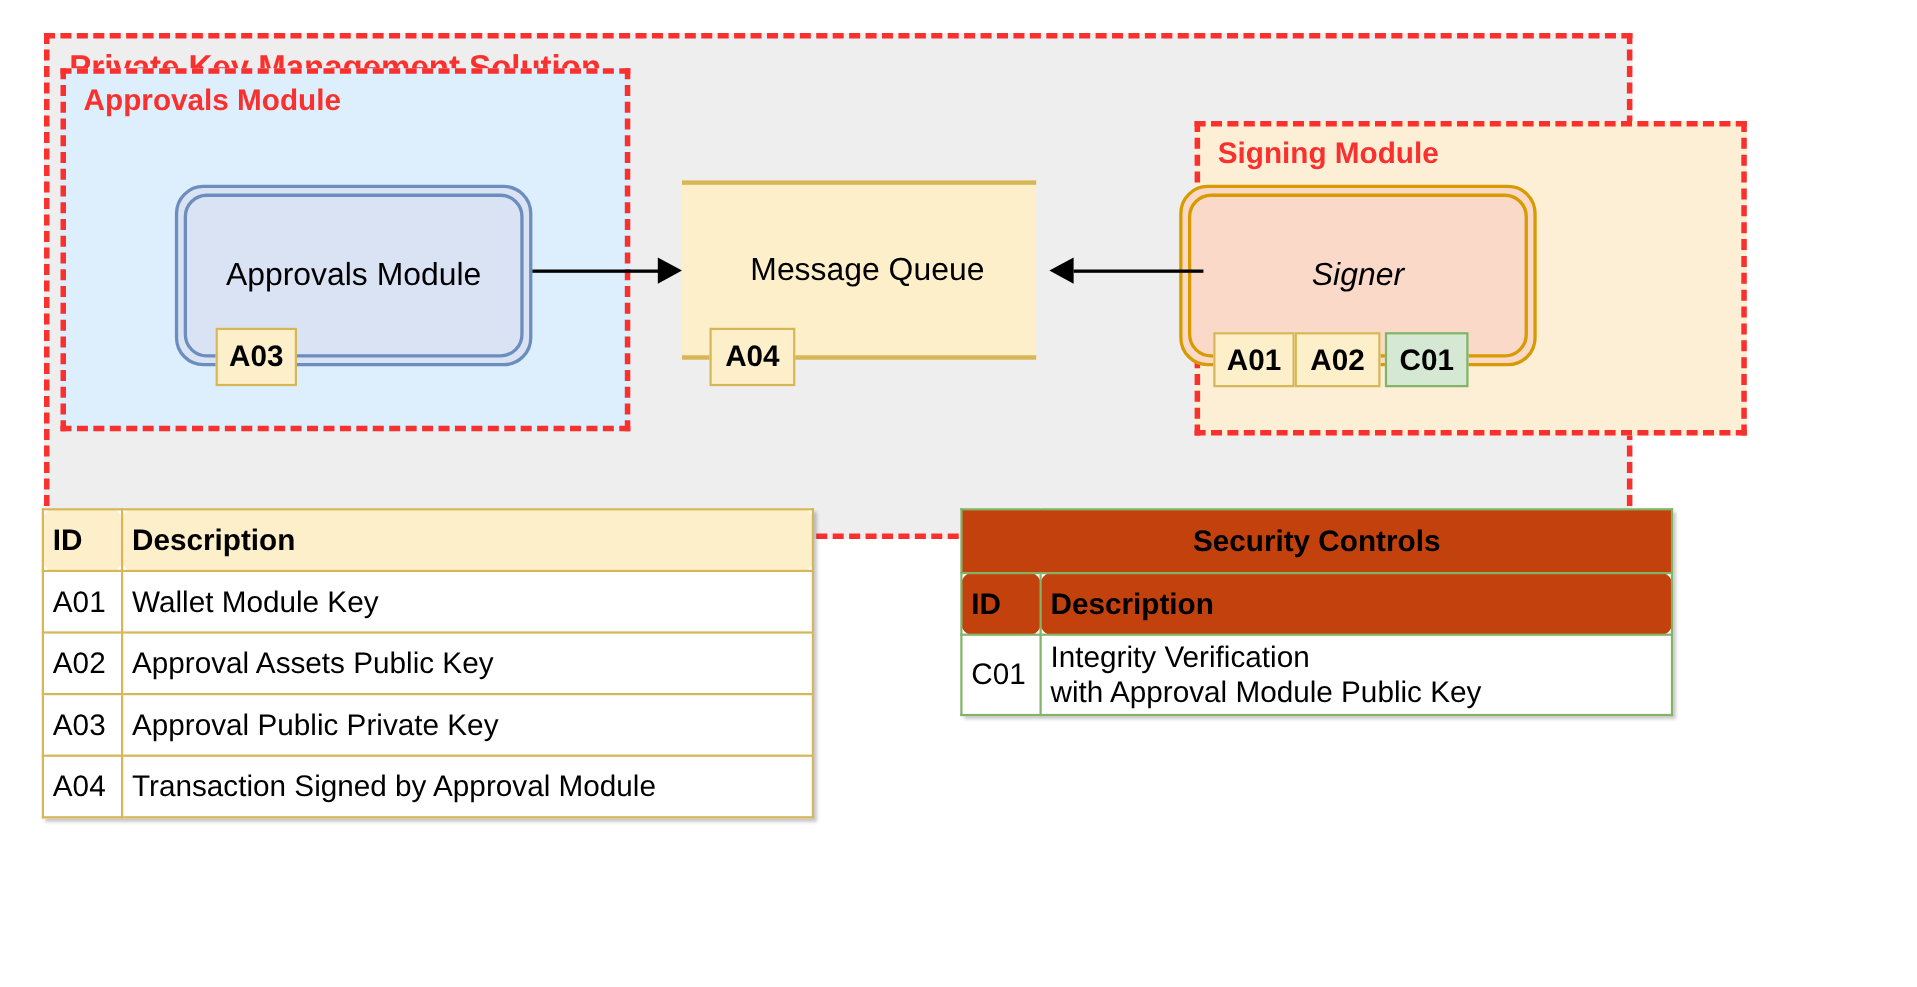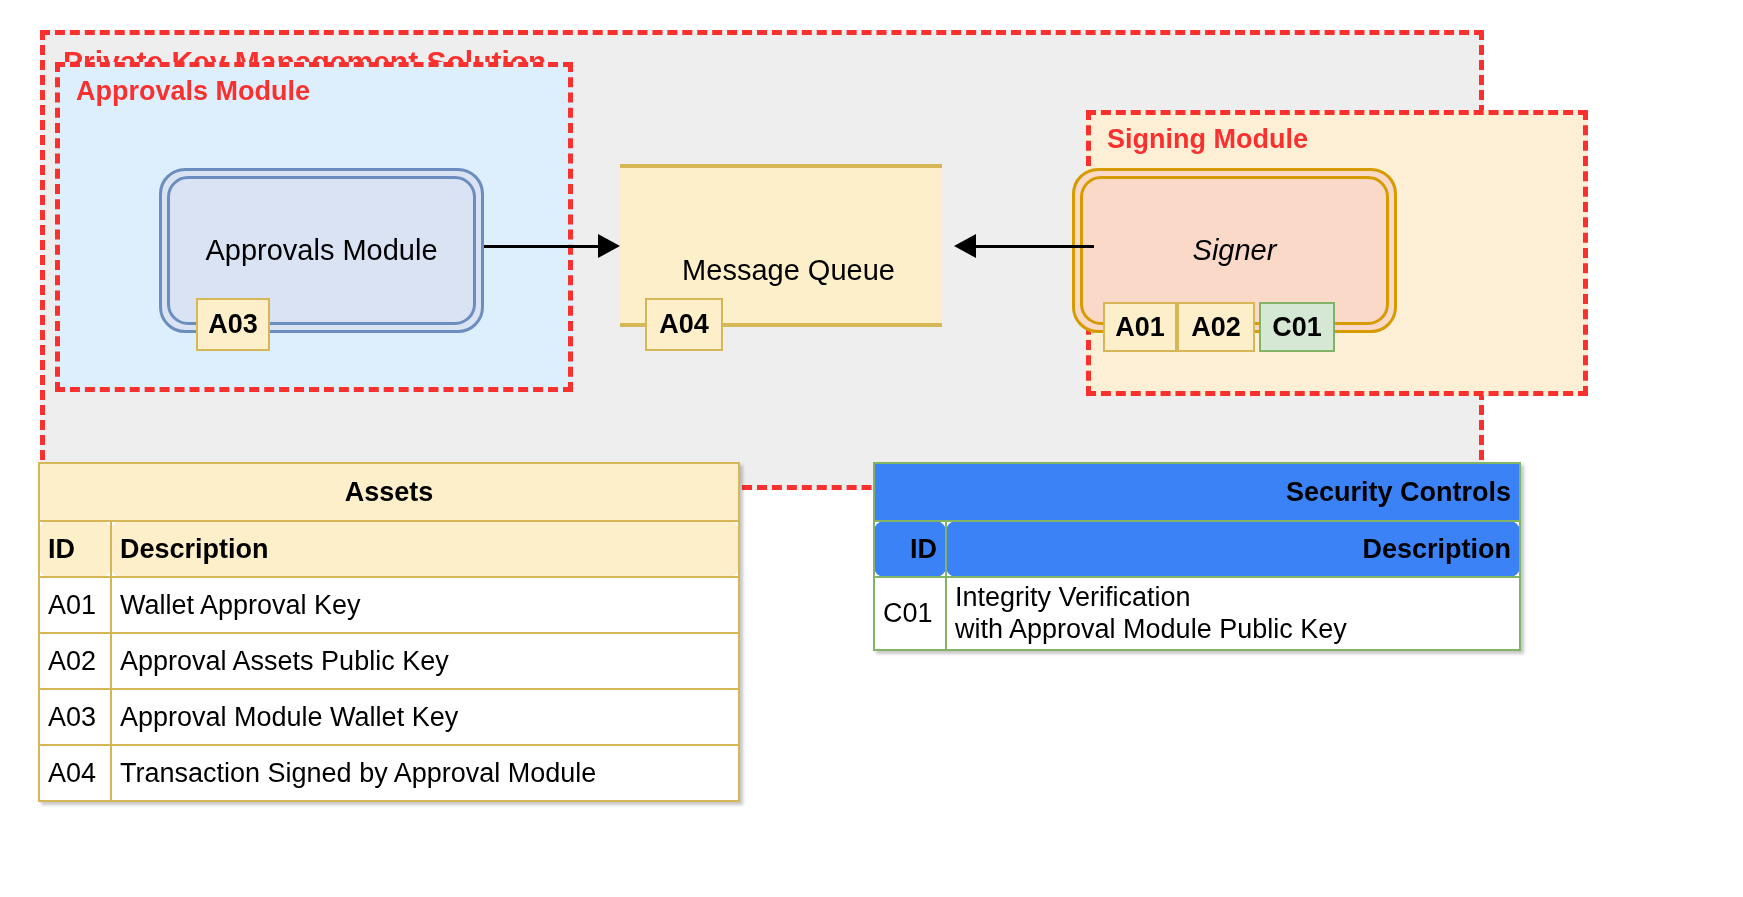--- a/index.html
+++ b/index.html
@@ -123,21 +123,20 @@
     background: #fdefc9;
     border-top: 4px solid #d6b656;
     border-bottom: 4px solid #d6b656;
   }
   #queue-node .node-label {
     position: absolute;
     left: 15px;
     right: 0;
     top: 50%;
     transform: translateY(-50%);
-    margin-top: 25px;
   }
 
   
   #signer-node {
     position: absolute;
     left: 1072px;
     top: 168px;
     width: 325px;
     height: 165px;
     box-sizing: border-box;
@@ -256,21 +255,21 @@
 
   
   #controls-table {
     left: 873px;
     top: 462px;
     width: 648px;
     border: 2px solid #82b366;
   }
   #controls-table td { border: 2px solid #82b366; }
   #controls-table .legend-title,
-  #controls-table .legend-head { background: #3b82f6; text-align: right; }
+  #controls-table .legend-head { background: #c2410c; }
   #controls-table .multiline { white-space: pre-line; border-radius: 13px; }
 
   .col-id { width: 72px; }
 </style>
 </head>
 <body>
 
 <div id="solution-boundary">
   <div class="boundary-label" id="solution-boundary-label">Private Key Management Solution</div>
 </div>
@@ -306,37 +305,34 @@
 <div class="arrow-line" id="arrow-signer-to-queue-line"></div>
 <div class="arrow-head" id="arrow-signer-to-queue-head"></div>
 
 <table class="legend-table" id="assets-table">
   <colgroup>
       <col class="col-id">
       <col>
     </colgroup>
   <tbody>
     <tr>
-      <td class="legend-title" colspan="2">Assets</td>
-    </tr>
-    <tr>
       <td class="legend-head">ID</td>
       <td class="legend-head">Description</td>
     </tr>
     <tr class="legend-body-row">
       <td>A01</td>
-      <td>Wallet Approval Key</td>
+      <td>Wallet Module Key</td>
     </tr>
     <tr class="legend-body-row">
       <td>A02</td>
       <td>Approval Assets Public Key</td>
     </tr>
     <tr class="legend-body-row">
       <td>A03</td>
-      <td>Approval Module Wallet Key</td>
+      <td>Approval Public Private Key</td>
     </tr>
     <tr class="legend-body-row">
       <td>A04</td>
       <td>Transaction Signed by Approval Module</td>
     </tr>
   </tbody>
 </table>
 
 <table class="legend-table" id="controls-table">
   <colgroup>

